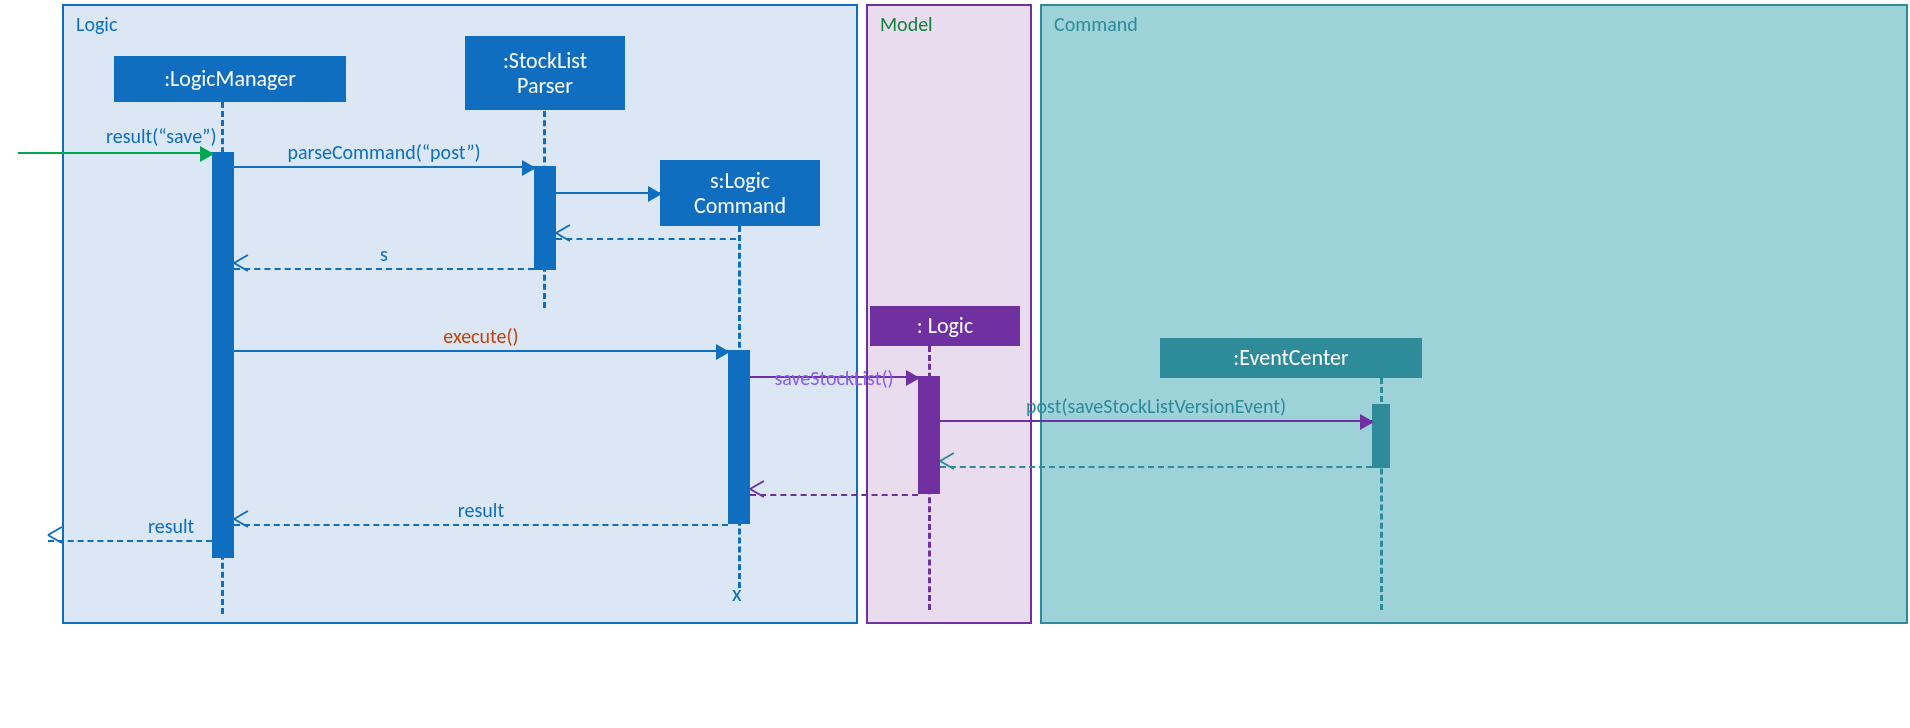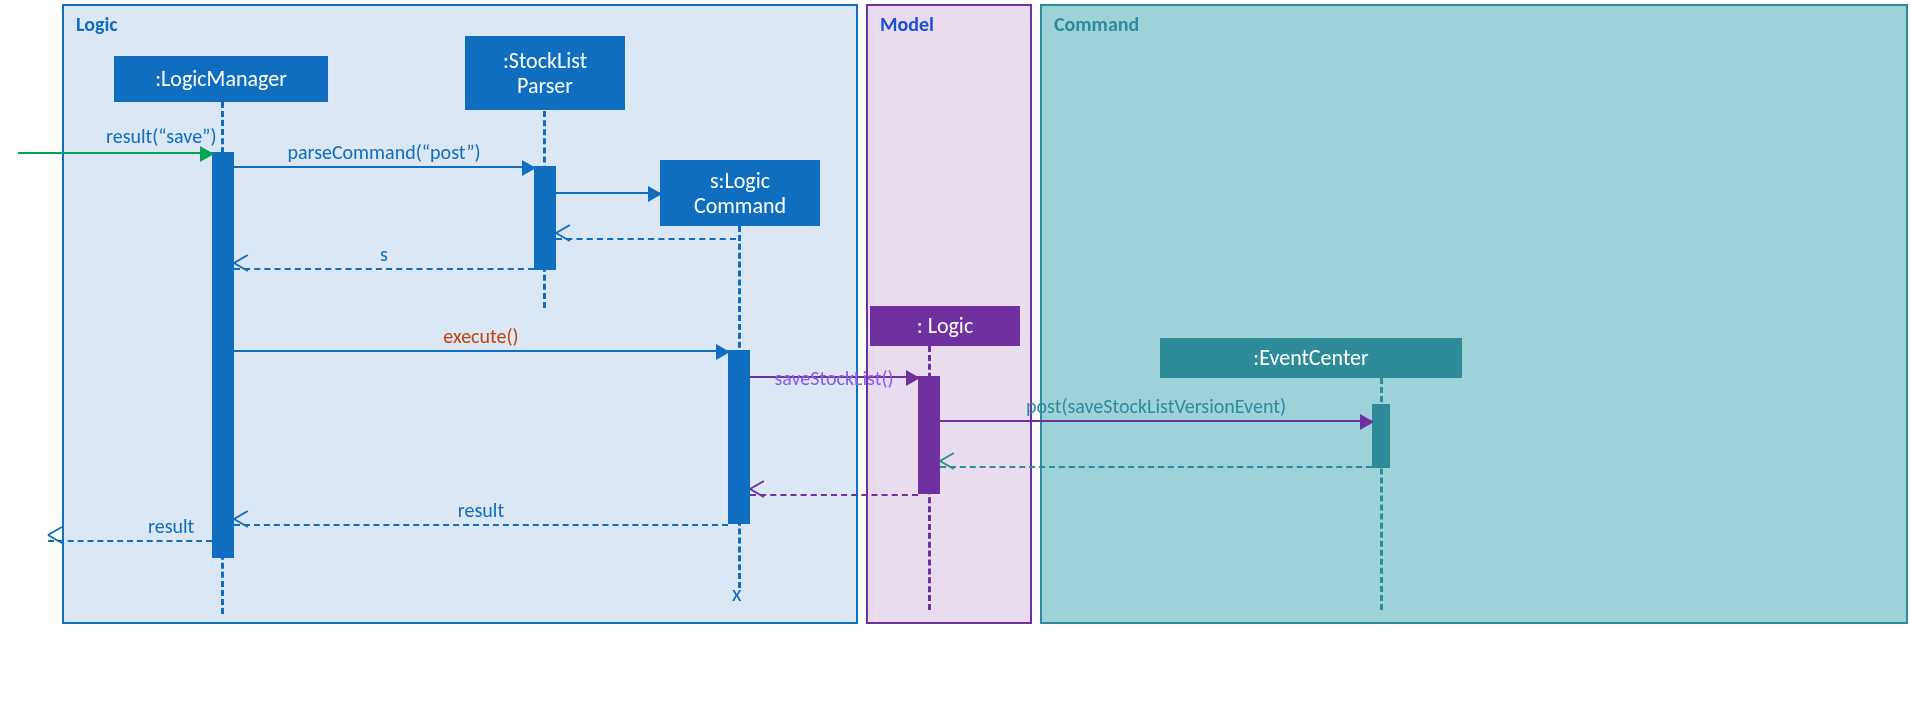--- a/index.html
+++ b/index.html
@@ -1,23 +1,23 @@
 <!DOCTYPE html>
 <html><head>
 <meta charset="utf-8">
 <style>
 *{margin:0;padding:0;box-sizing:border-box}
 body{font-family:"Segoe UI",Calibri,Arial,sans-serif;background:#fff;width:1910px;height:728px;position:relative}
 .module{position:absolute;border:2px solid}
-.module-label{position:absolute;top:6px;left:12px;font-size:20px;font-weight:700}
+.module-label{position:absolute;top:6px;left:12px;font-size:20px;font-weight:400}
 
 #logic{left:62px;top:4px;width:796px;height:620px;background:#dbe7f4;border-color:#0f6ebf}
 #logic .module-label{color:#0f6ebf}
 #model{left:866px;top:4px;width:166px;height:620px;background:#e8dcee;border-color:#7030a0}
-#model .module-label{color:#1d4ed8}
+#model .module-label{color:#15803d}
 #commons{left:1040px;top:4px;width:868px;height:620px;background:#9dd2d9;border-color:#2e8b99}
 #commons .module-label{color:#2e8b99}
 
 .part{position:absolute;color:#fff;font-size:22px;font-weight:400;display:flex;align-items:center;justify-content:center;text-align:center;padding:4px 10px;line-height:1.15}
 .part-blue{background:#0f6ebf}
 .part-purple{background:#7030a0}
 .part-teal{background:#2e8b99}
 
 .lifeline{position:absolute;border-left:3px dashed}
 .ll-blue{border-color:#0f6ebf}
@@ -48,25 +48,25 @@
 <div id="logic" class="module">
     <div class="module-label">Logic</div>
   </div>
 <div id="model" class="module">
     <div class="module-label">Model</div>
   </div>
 <div id="commons" class="module">
     <div class="module-label">Command</div>
   </div>
 
-<div class="part part-blue" style="left:114px;top:56px;width:214px;height:46px">:LogicManager</div>
+<div class="part part-blue" style="left:114px;top:56px;width:232px;height:46px">:LogicManager</div>
 <div class="part part-blue" style="left:465px;top:36px;width:160px;height:74px">:StockList Parser</div>
 <div class="part part-blue" style="left:660px;top:160px;width:160px;height:66px">s:Logic Command</div>
 <div class="part part-purple" style="left:870px;top:306px;width:150px;height:40px">: Logic</div>
-<div class="part part-teal" style="left:1160px;top:338px;width:302px;height:40px">:EventCenter</div>
+<div class="part part-teal" style="left:1160px;top:338px;width:262px;height:40px">:EventCenter</div>
 
 <div class="lifeline ll-blue" style="left:221px;top:102px;height:512px"></div>
 <div class="lifeline ll-blue" style="left:543px;top:102px;height:206px"></div>
 <div class="lifeline ll-blue" style="left:738px;top:226px;height:362px"></div>
 <div class="lifeline ll-purple" style="left:928px;top:346px;height:264px"></div>
 <div class="lifeline ll-teal" style="left:1380px;top:378px;height:232px"></div>
 
 <div class="activation act-blue" style="left:212px;top:152px;width:22px;height:406px"></div>
 <div class="activation act-blue" style="left:534px;top:166px;width:22px;height:104px"></div>
 <div class="activation act-blue" style="left:728px;top:350px;width:22px;height:174px"></div>

